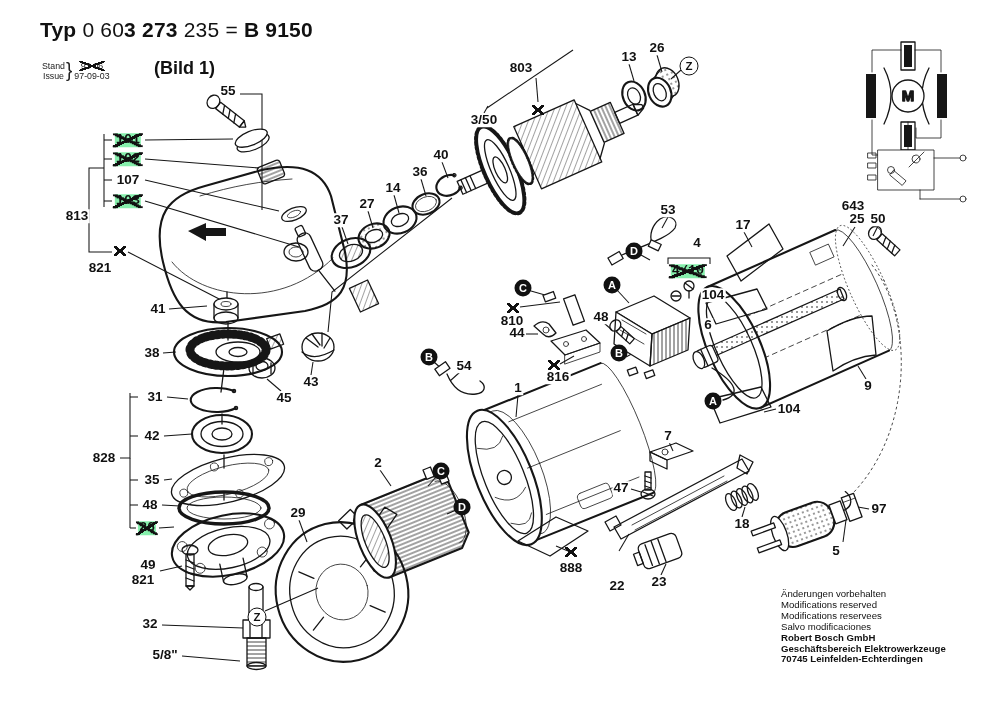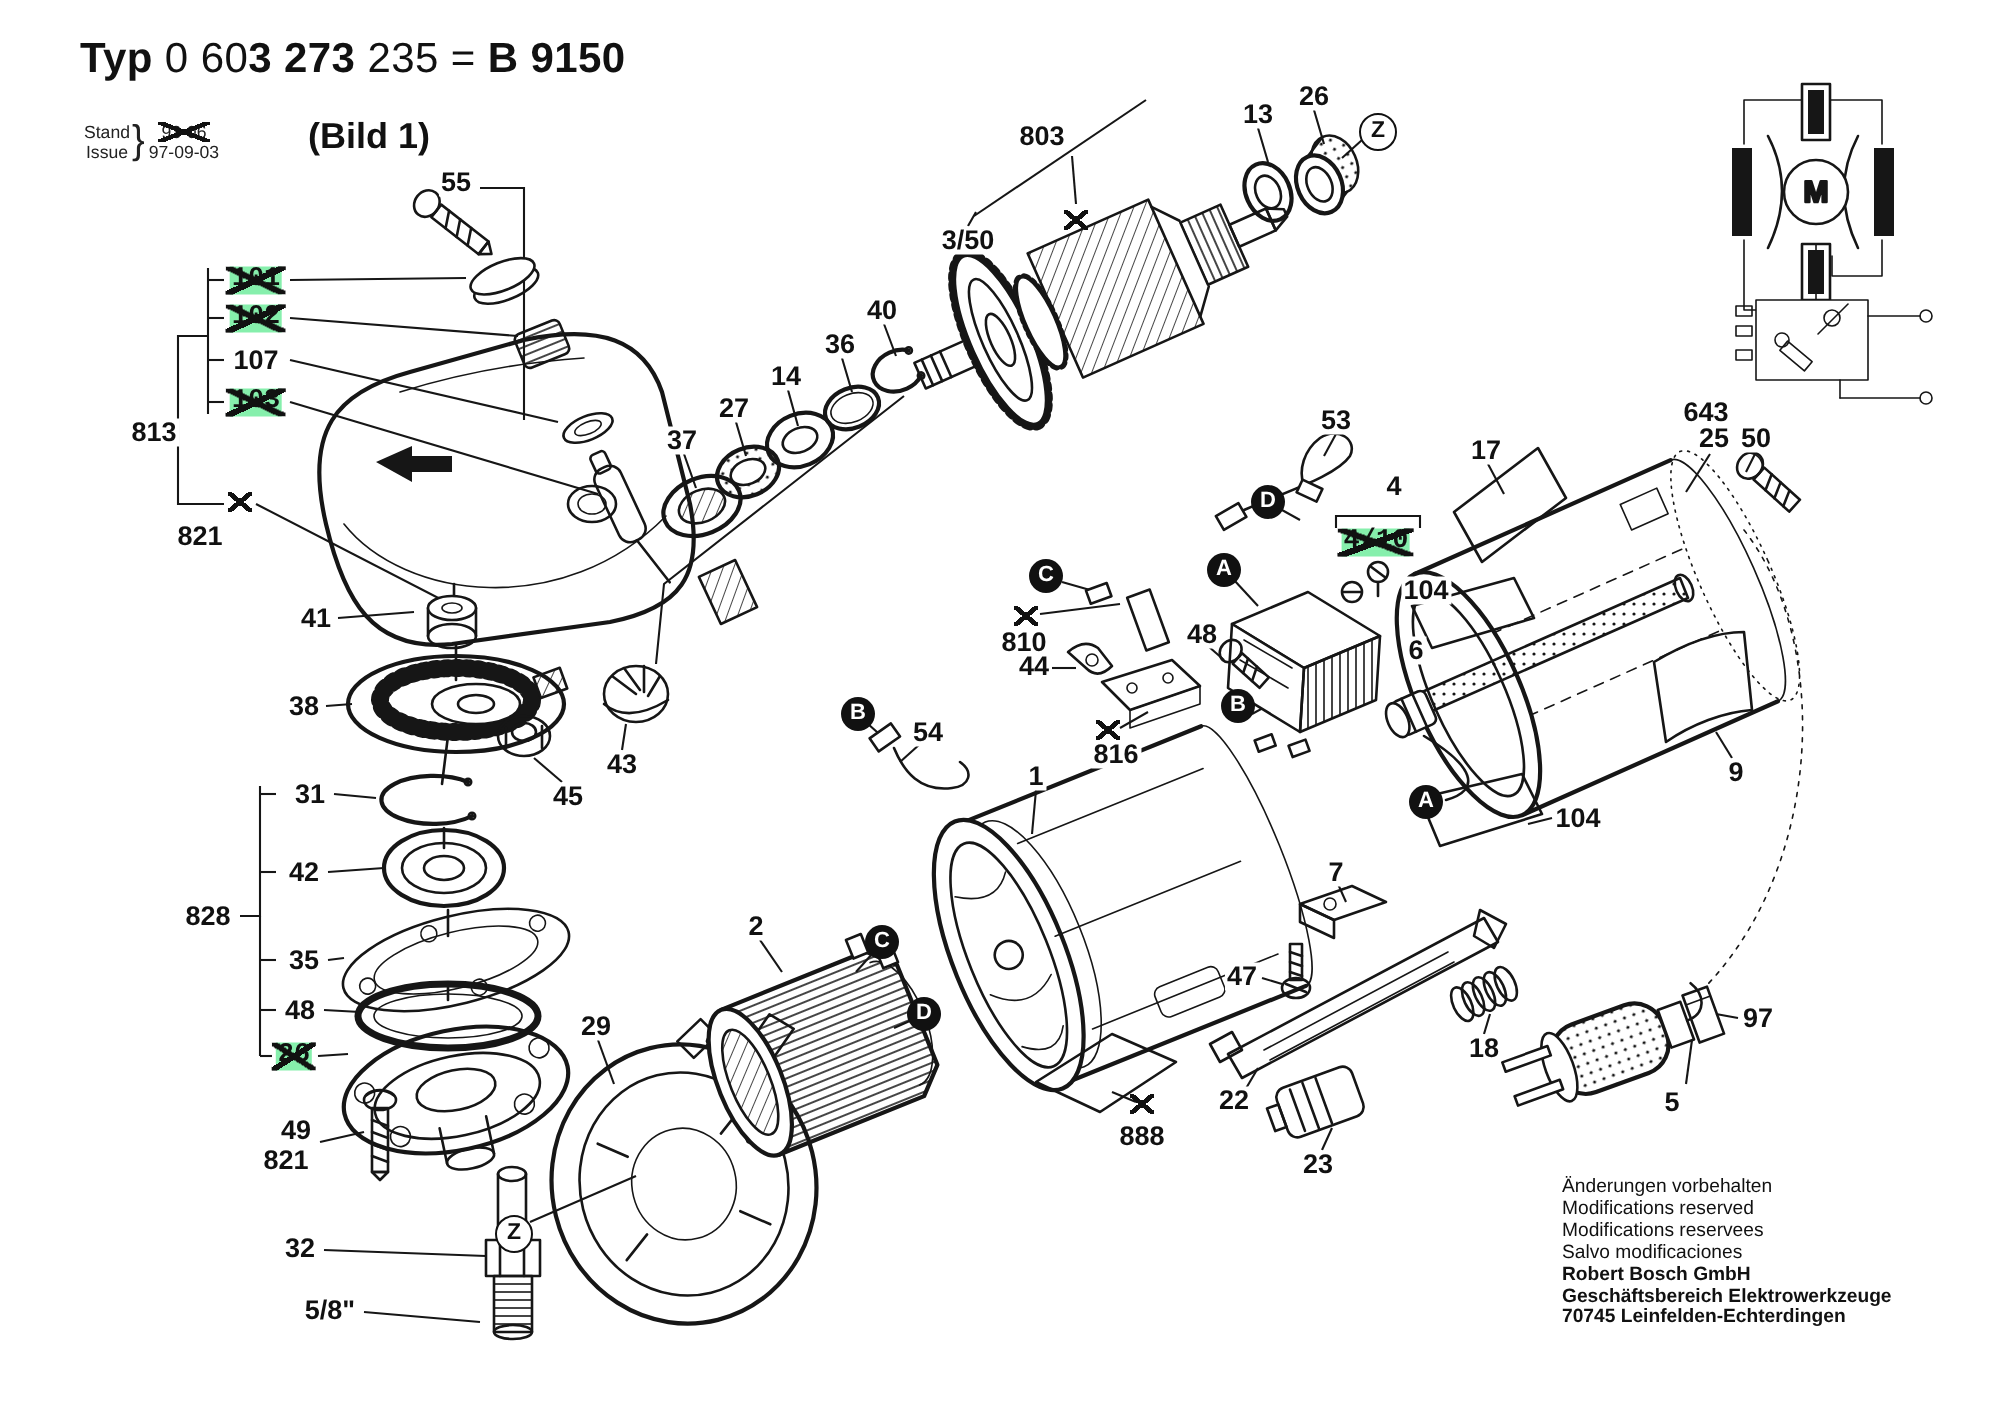--- a/index.html
+++ b/index.html
@@ -598,21 +598,21 @@
       <div class="lbl part" style="left: 165px; top: 655px;">5/8"</div>
       <div class="lbl part" style="left: 298px; top: 513px;">29</div>
       <div class="lbl circle-outline" style="left: 257px; top: 617px;">Z</div>
       <div class="lbl part" style="left: 378px; top: 463px;">2</div>
       <div class="lbl circle-filled" style="left: 441px; top: 471px;">C</div>
       <div class="lbl circle-filled" style="left: 462px; top: 507px;">D</div>
       <div class="lbl part" style="left: 464px; top: 366px;">54</div>
       <div class="lbl circle-filled" style="left: 429px; top: 357px;">B</div>
       <div class="lbl part" style="left: 518px; top: 388px;">1</div>
       <div class="lbl part" style="left: 571px; top: 568px;">888</div>
-      <div class="lbl part" style="left: 617px; top: 550px;">22</div>
+      <div class="lbl part" style="left: 617px; top: 586px;">22</div>
       <div class="lbl part" style="left: 659px; top: 582px;">23</div>
       <div class="lbl part" style="left: 621px; top: 488px;">47</div>
       <div class="lbl part" style="left: 668px; top: 436px;">7</div>
       <div class="lbl part" style="left: 742px; top: 524px;">18</div>
       <div class="lbl part" style="left: 668px; top: 210px;">53</div>
       <div class="lbl circle-filled" style="left: 634px; top: 251px;">D</div>
       <div class="lbl circle-filled" style="left: 523px; top: 288px;">C</div>
       <div class="lbl part" style="left: 512px; top: 321px;">810</div>
       <div class="lbl part" style="left: 517px; top: 333px;">44</div>
       <div class="lbl part" style="left: 601px; top: 317px;">48</div>

